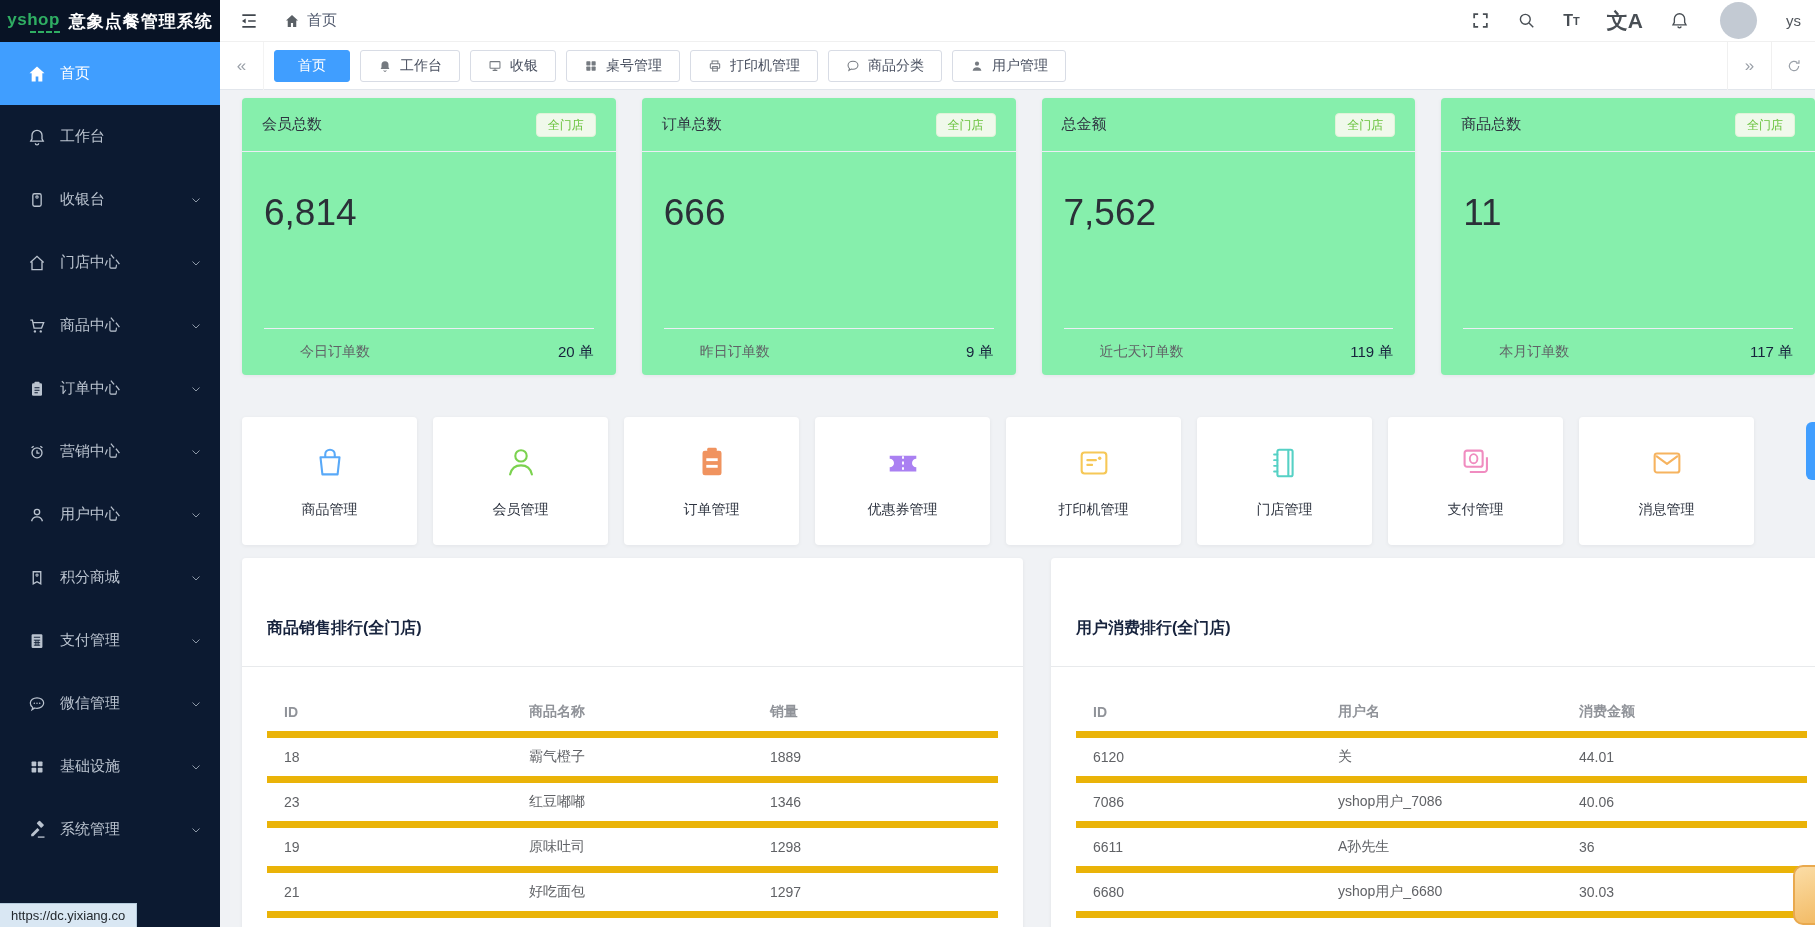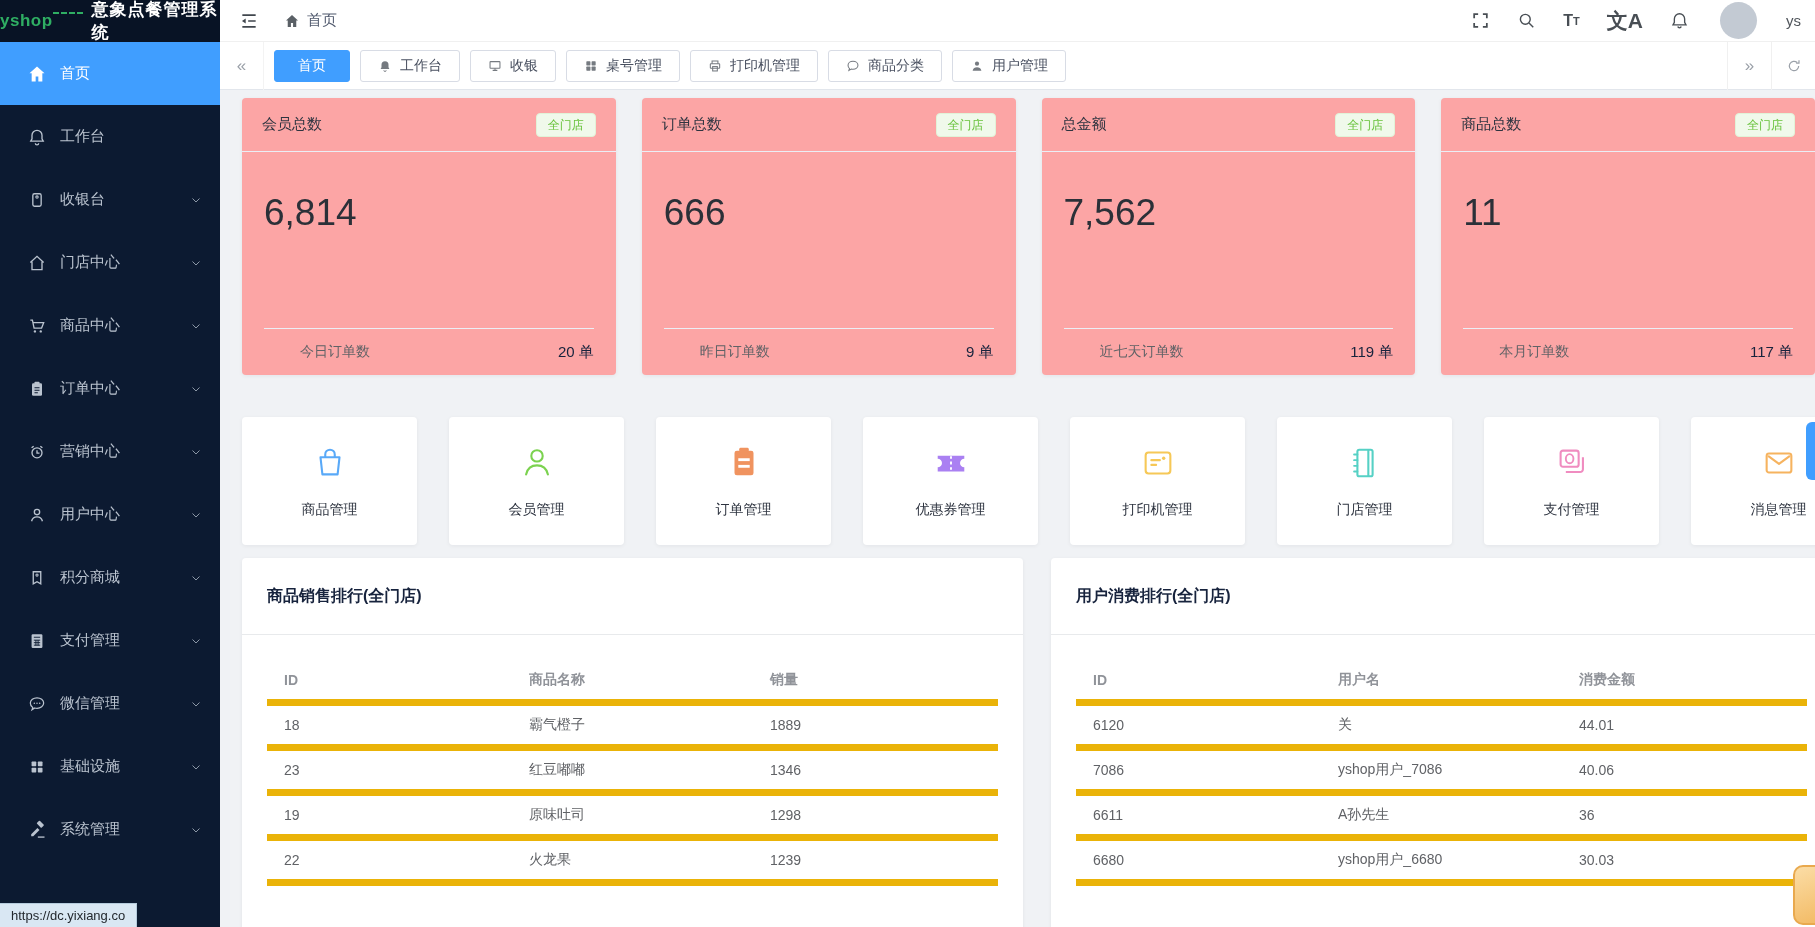--- a/index.html
+++ b/index.html
@@ -3,21 +3,21 @@
 <meta charset="utf-8">
 <style>
   * { box-sizing: border-box; margin: 0; padding: 0; }
   html,body { width:1815px; height:927px; overflow:hidden; }
   body { font-family:"Liberation Sans", sans-serif; background:#f0f2f5; position:relative; }
   svg { display:block; }
 
   
   .header { position:absolute; top:0; left:0; width:1815px; height:42px; display:flex; z-index:30; background:#fff; }
   .logo-area { width:220px; height:42px; background:#081325; display:flex; align-items:center; justify-content:center; gap:9px; flex:none; }
-  .logo-stack { display:flex; align-items:flex-start; }
+  .logo-stack { display:flex; flex-direction:column; align-items:flex-end; }
   .logo-text { color:#2fae63; font-weight:bold; font-size:17px; letter-spacing:.5px; }
   .logo-dashes { width:30px; border-bottom:2px dashed #2fae63; margin-top:1px; }
   .app-title { color:#ffffff; font-weight:bold; font-size:17px; letter-spacing:1px; }
   .header-main { flex:1; display:flex; align-items:center; padding:0 14px 0 16px; border-bottom:1px solid #f0f0f0; background:#fff; }
   .fold-btn { width:26px; height:26px; display:flex; align-items:center; justify-content:center; cursor:pointer; color:#40464d; }
   .breadcrumb { display:flex; align-items:center; gap:7px; margin-left:22px; color:#515a6e; font-size:15px; }
   .breadcrumb .bc-ic { color:#5a6066; }
   .header-actions { margin-left:auto; display:flex; align-items:center; gap:27px; color:#484e54; }
   .h-ic { cursor:pointer; display:flex; align-items:center; }
   .tt-big { font-size:16px; font-weight:bold; }
@@ -41,41 +41,41 @@
   .tab { height:32px; display:flex; align-items:center; gap:8px; padding:0 17px; border:1px solid #d8dce5; border-radius:3px; background:#fff; color:#495060; font-size:14px; cursor:pointer; white-space:nowrap; }
   .tab .t-ic { color:#757a80; }
   .tab.active { background:#409eff; border-color:#409eff; color:#fff; padding:0 23px; }
   .tab-right { margin-left:auto; display:flex; }
   .tab-tool { width:44px; height:48px; display:flex; align-items:center; justify-content:center; color:#9aa0a8; cursor:pointer; border-left:1px solid #f0f0f0; font-size:17px; }
 
   
   .main { position:absolute; top:90px; left:220px; width:1595px; height:837px; overflow:hidden; padding:8px 0 0 22px; background:#f0f2f5; }
 
   .stats { display:flex; gap:26px; }
-  .stat-card { flex:1; min-width:0; height:277px; background:#fca5a5; border-radius:4px; box-shadow:0 1px 4px rgba(0,21,41,.06); display:flex; flex-direction:column; }
+  .stat-card { flex:1; min-width:0; height:277px; background:#86efac; border-radius:4px; box-shadow:0 1px 4px rgba(0,21,41,.06); display:flex; flex-direction:column; }
   .stat-head { height:54px; flex:none; display:flex; align-items:center; justify-content:space-between; padding:0 20px; border-bottom:1px solid #ebeef5; }
   .stat-title { font-size:15px; color:#2e3440; font-weight:500; }
   .badge { background:#f0f9eb; border:1px solid #e1f3d8; color:#67c23a; font-size:12px; height:24px; line-height:22px; padding:0 11px; border-radius:4px; }
   .stat-body { flex:1; padding:40px 22px 0; }
   .stat-value { font-size:37px; color:#2b3038; }
   .stat-divider { border-top:1px solid #ebeef5; margin:0 22px; }
   .stat-foot { height:46px; display:flex; align-items:center; justify-content:space-between; padding:0 22px; font-size:14px;margin-left:36px; }
   .stat-foot .f-label { color:#606266; }
   .stat-foot .f-value { color:#17233d; font-size:15px; }
 
-  .quick { display:flex; gap:32px; margin-top:42px; }
+  .quick { display:flex; gap:16px; margin-top:42px; }
   .quick-card { width:175px; flex:none; height:128px; background:#fff; border-radius:4px; box-shadow:0 1px 4px rgba(0,21,41,.06); display:flex; flex-direction:column; align-items:center; justify-content:center; cursor:pointer; }
   .quick-card .q-ic { height:40px; display:flex; align-items:center; }
   .quick-label { margin-top:18px; font-size:14px; color:#2e3440; }
   .c-blue{color:#59a9f8}.c-green{color:#7bd24f}.c-orange{color:#f0935f}.c-purple{color:#aa80f2}
   .c-yellow{color:#f6c857}.c-teal{color:#56d1c5}.c-pink{color:#f08cc0}.c-amber{color:#f6b35f}
 
   .tables { display:flex; gap:28px; margin-top:13px; }
   .table-card { width:781px; flex:none; height:420px; background:#fff; border-radius:4px; box-shadow:0 1px 4px rgba(0,21,41,.06); }
-  .table-title { height:77px; display:flex; align-items:center; padding:0 25px; font-weight:bold; font-size:16px; color:#17233d; border-bottom:1px solid #e8eaec; }
+  .table-title { height:77px; display:flex; align-items:center; padding:0 25px; font-weight:bold; font-size:16px; color:#17233d; border-bottom:1px solid #e8eaec;margin-top:32px; }
   .tbl { padding:26px 25px 0; }
   .trow { display:grid; grid-template-columns:245px 241px 1fr; align-items:center; height:45px; padding-left:17px; border-bottom:7px solid #eab308; font-size:14px; color:#606266; }
   .trow.thead { color:#909399; font-weight:bold; }
 
   
   .float-blue { position:absolute; top:422px; right:0; width:9px; height:58px; background:#409eff; border-radius:6px 0 0 6px; z-index:40; cursor:pointer; }
   .float-cube { position:absolute; right:-26px; bottom:2px; width:48px; height:60px; background:linear-gradient(160deg,#fbdda6,#f2b75e); border:2px solid #e9a94e; border-radius:10px; z-index:40; cursor:pointer; }
   .status-tip { position:absolute; left:0; bottom:0; height:24px; line-height:23px; padding:0 11px; background:#d9e7f3; border-top:1px solid #b5cbdc; border-right:1px solid #b5cbdc; font-size:13px; color:#23282e; z-index:50; }
 </style>
 </head>
@@ -549,20 +549,25 @@
           <span>23</span>
           <span>红豆嘟嘟</span>
           <span>1346</span>
         </div>
         <div class="trow">
           <span>19</span>
           <span>原味吐司</span>
           <span>1298</span>
         </div>
         <div class="trow">
+          <span>21</span>
+          <span>好吃面包</span>
+          <span>1297</span>
+        </div>
+        <div class="trow">
           <span>22</span>
           <span>火龙果</span>
           <span>1239</span>
         </div>
       </div>
     </div>
 
     <div class="table-card">
       <div class="table-title">用户消费排行(全门店)</div>
       <div class="tbl">

